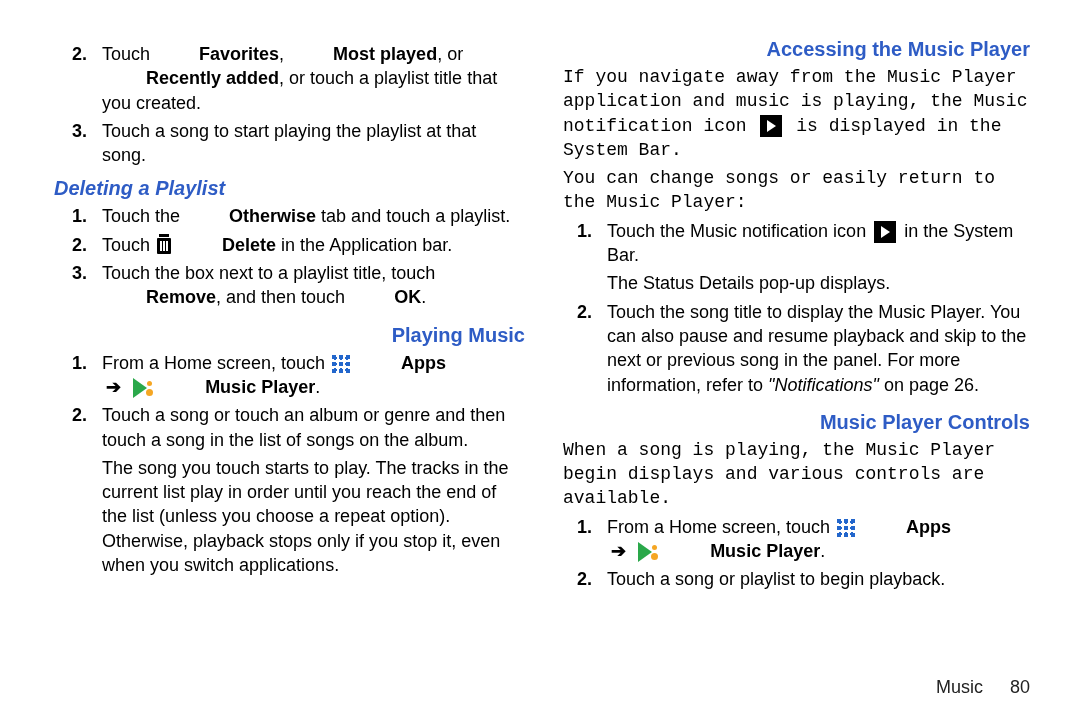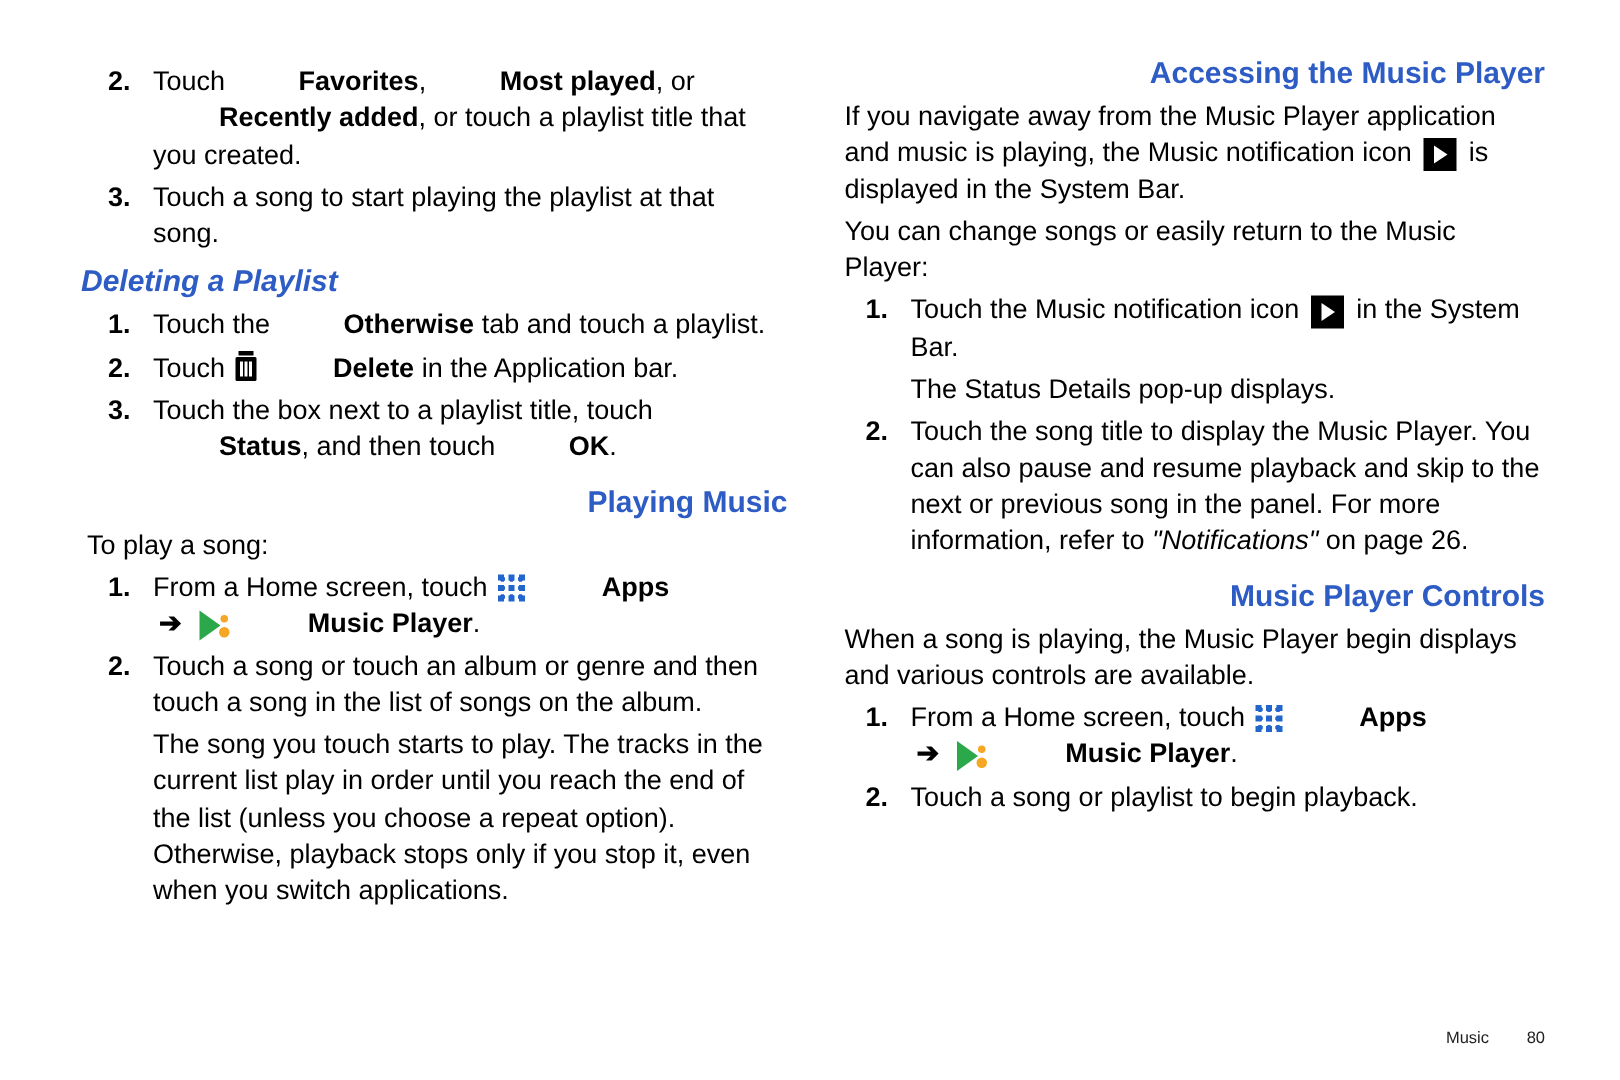--- a/index.html
+++ b/index.html
@@ -39,20 +39,21 @@
     line-height: 1.35;
   }
   .li .body {
     display: table-cell;
     vertical-align: top;
     padding-left: 6px;
   }
   .para {
     margin: 4px 0 4px 8px;
     line-height: 1.35;
+    font-family: Liberation Mono, monospace;
   }
   .cont {
     margin: 4px 0 4px 52px;
     line-height: 1.35;
   }
   .h-blue {
     color: #2e5cc5;
     font-weight: bold;
     font-size: 20px;
     margin: 14px 0 4px 4px;
@@ -64,21 +65,21 @@
     font-style: italic;
     font-size: 20px;
     margin: 10px 0 4px 4px;
   }
   .b { font-weight: bold; margin-left: 44px; }
   .i { font-style: italic; }
   .footer {
     position: absolute;
     bottom: 22px;
     right: 50px;
-    font-size: 11px;
+    font-size: 18px;
     color: #222;
   }
   .footer .pg { margin-left: 22px; }
 
   
   .icon {
     display: inline-block;
     vertical-align: middle;
     margin: 0 2px;
   }
@@ -202,27 +203,26 @@
       <span class="num">2.</span>
       <span class="body">
         <span>Touch </span><span class="icon icon-trash"></span>
         <span class="b">Delete</span><span> in the Application bar.</span>
       </span>
     </div>
 
     <div class="li">
       <span class="num">3.</span>
       <span class="body">
-        <span>Touch the box next to a playlist title, touch </span><span class="b">Status</span><span>, and then touch </span><span class="b">OK</span><span>.</span>
+        <span>Touch the box next to a playlist title, touch </span><span class="b">Remove</span><span>, and then touch </span><span class="b">OK</span><span>.</span>
       </span>
     </div>
 
     <div class="h-blue">Playing Music</div>
 
-    <div class="para">To play a song:</div>
 
     <div class="li">
       <span class="num">1.</span>
       <span class="body">
         <span>From a Home screen, touch </span><span class="icon icon-apps"></span>
         <span class="b">Apps</span><br>
         <span class="arrow b">➔</span>
         <span class="icon icon-music"></span>
         <span class="b">Music Player</span><span>.</span>
       </span>

